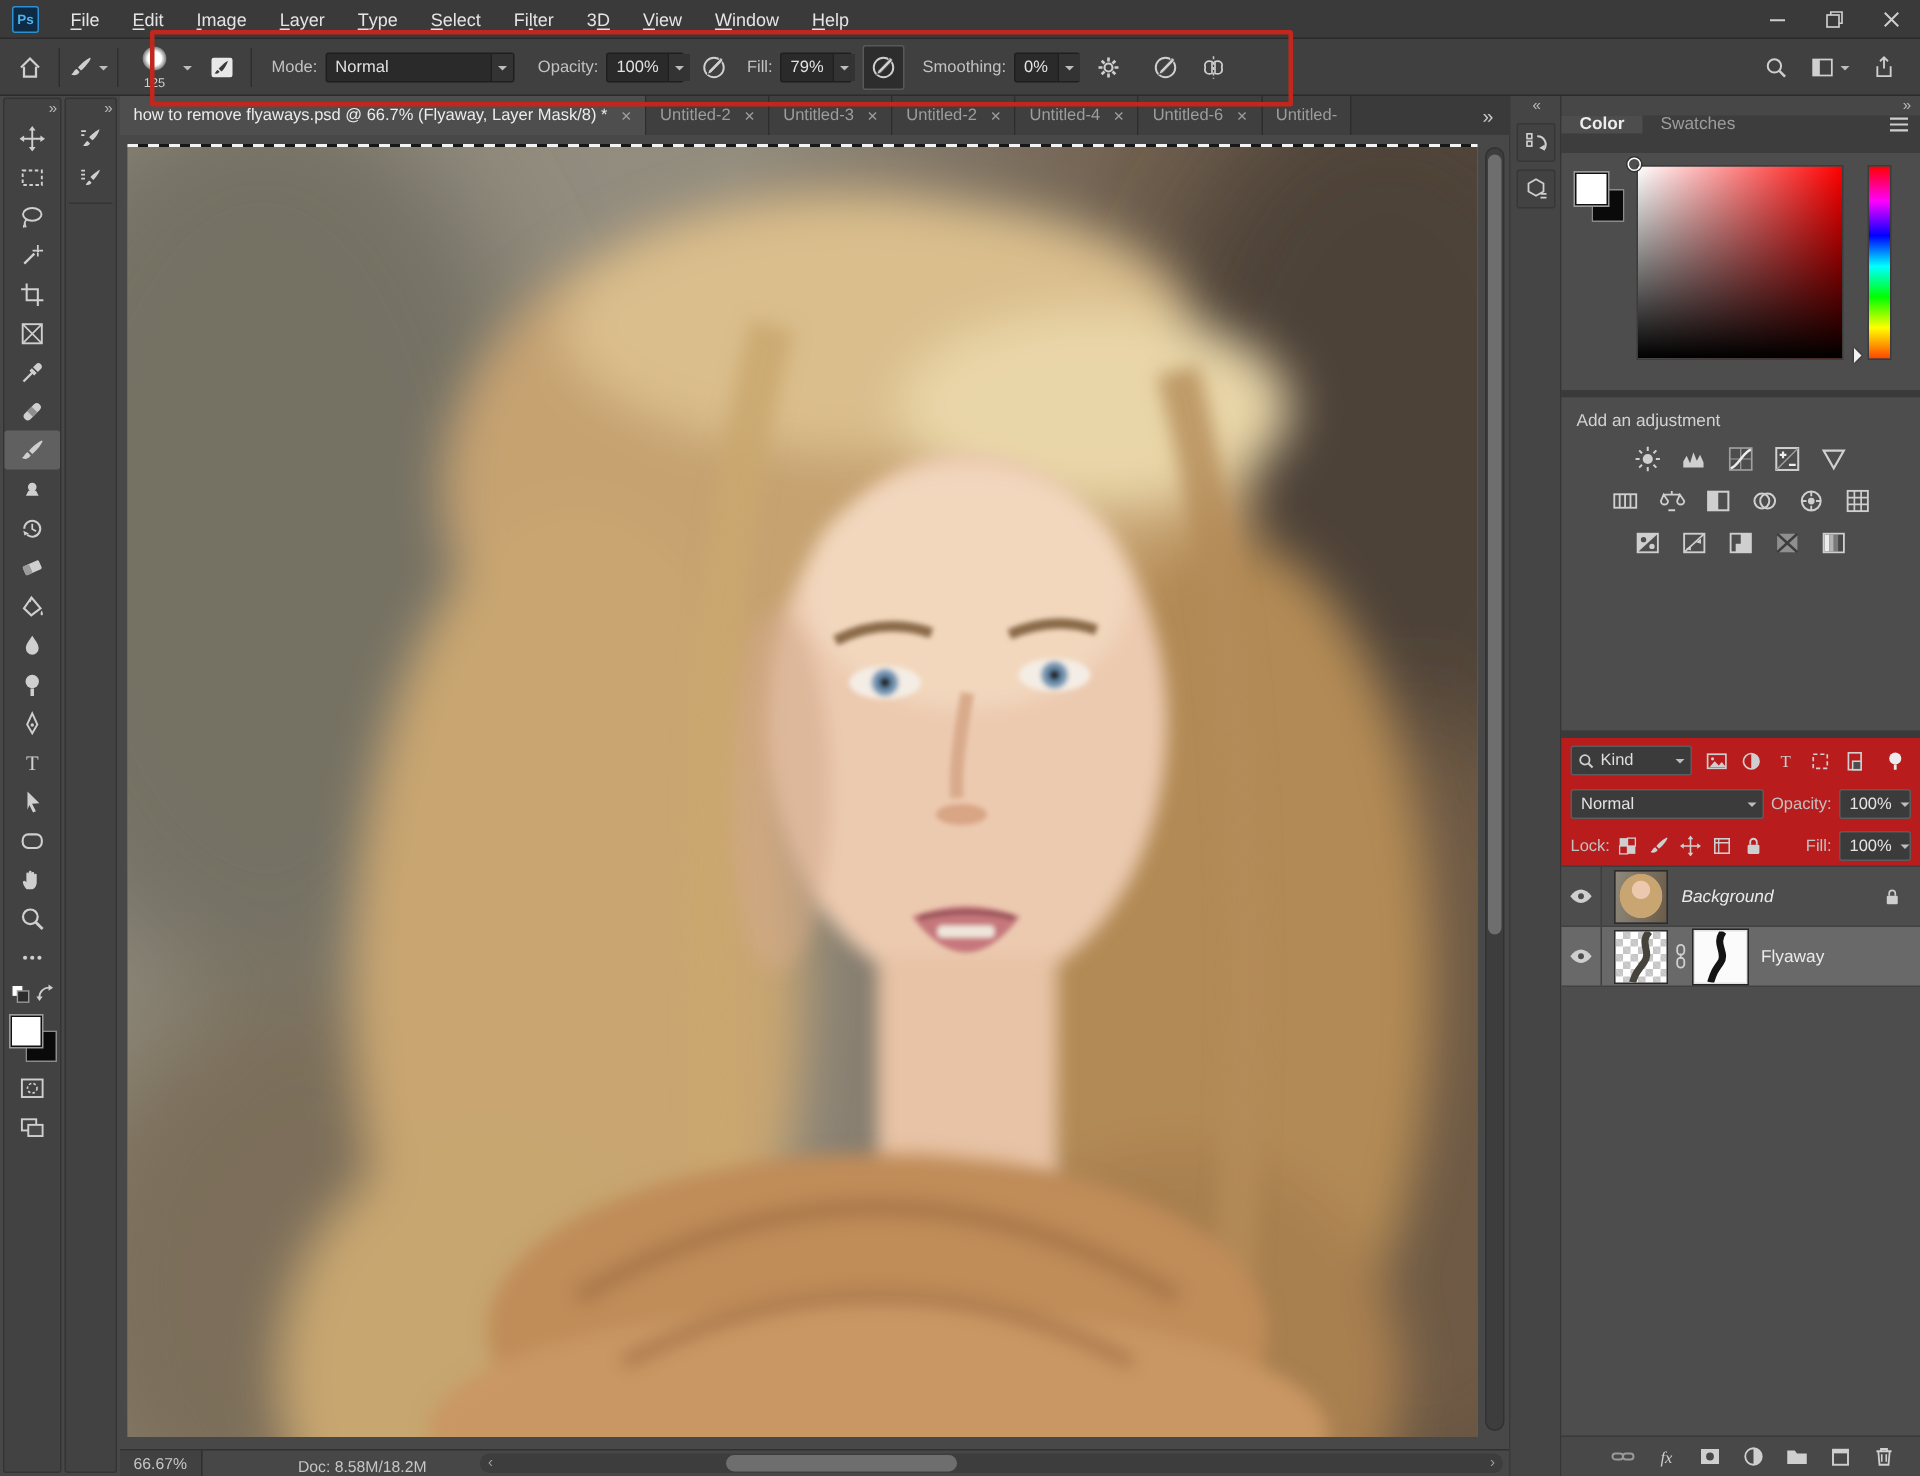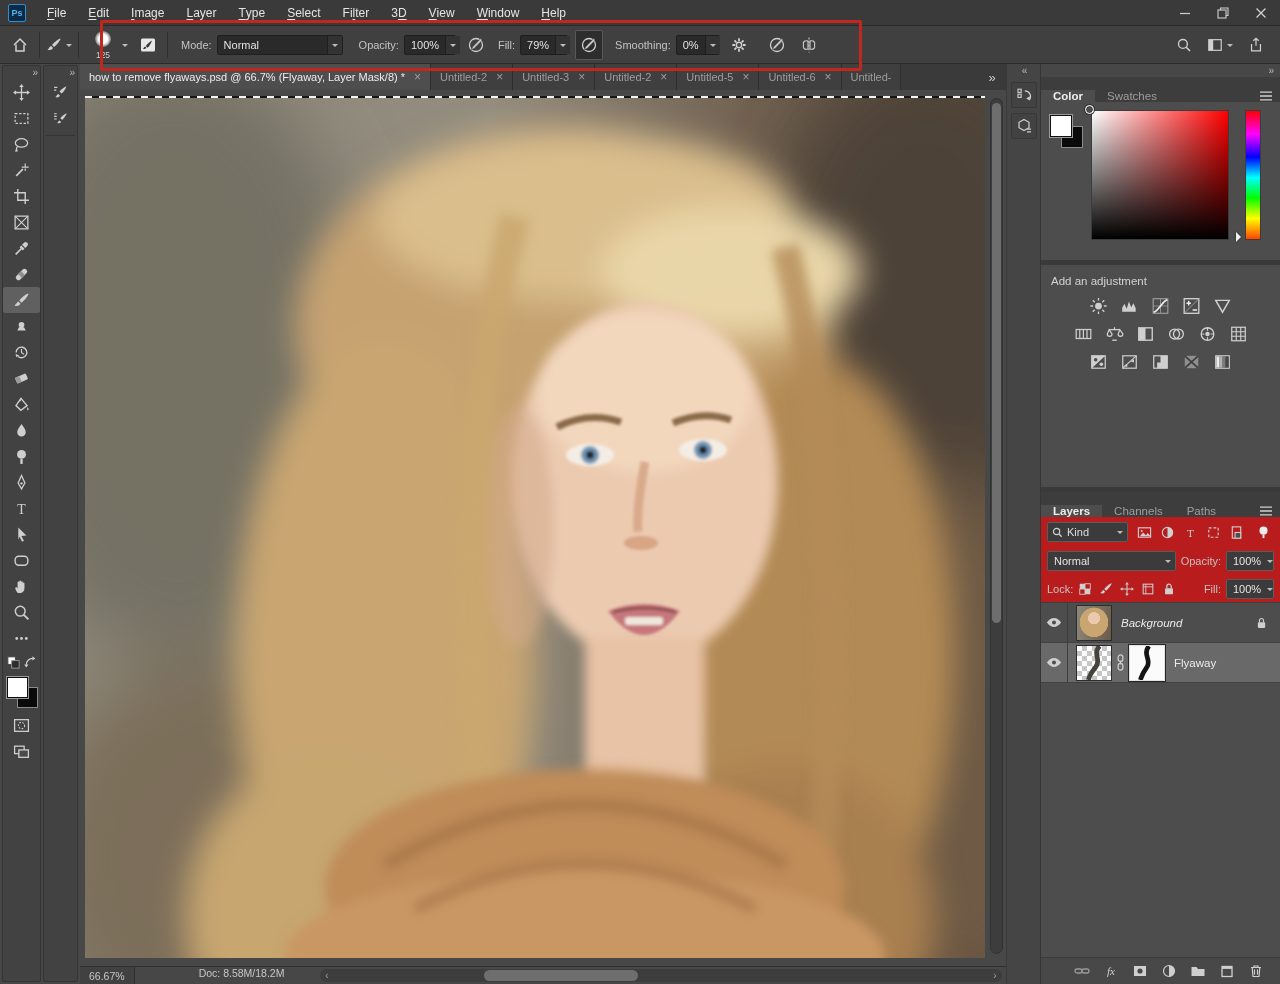--- a/index.html
+++ b/index.html
@@ -64,38 +64,38 @@
   
   .center{position:absolute;left:80px;top:90px;width:926px;bottom:18px;background:#484848}
   .photo{position:absolute;left:5px;top:7px;width:900px;height:861px;overflow:hidden;background:#777}
   .photo svg{width:100%;height:100%;display:block}
   .ants{position:absolute;left:5px;top:6px;width:900px;height:2px;z-index:5;
     background:repeating-linear-gradient(90deg,#f4f4f4 0 7px,#161616 7px 14px)}
   .vscroll{position:absolute;right:3px;top:8px;width:13px;bottom:12px;background:#3d3d3d;border:1px solid #323232;border-radius:7px}
   .vthumb{position:absolute;left:1px;right:1px;top:4px;height:520px;background:#6e6e6e;border-radius:6px}
 
   
-  .statusbar{position:absolute;left:80px;bottom:0;width:926px;height:18px;background:#474747;border-top:1px solid #303030;display:flex;align-items:flex-start;font-size:10.5px;color:#c6c6c6}
+  .statusbar{position:absolute;left:80px;bottom:0;width:926px;height:18px;background:#474747;border-top:1px solid #303030;display:flex;align-items:flex-end;font-size:10.5px;color:#c6c6c6}
   .zoomfield{padding:0 9px;height:100%;display:flex;align-items:center;background:#414141;border-right:1px solid #2f2f2f}
   .docinfo{margin-left:64px;white-space:nowrap}
   .sb-chev{margin-left:52px;color:#cdcdcd;font-size:11px}
   .hscroll{position:absolute;left:240px;right:4px;top:2px;bottom:2px;background:#3d3d3d;border-radius:7px;display:flex;align-items:center}
   .hsarrow{width:14px;text-align:center;color:#9f9f9f;font-size:10px}
   .hsarrow.right{position:absolute;right:0}
   .hthumb{position:absolute;left:164px;width:154px;top:1px;bottom:1px;background:#6e6e6e;border-radius:6px}
 
   
   .middock{position:absolute;left:1006px;top:64px;width:34px;bottom:0;background:#454545;border-left:1px solid #3a3a3a}
   .middock .striphead{letter-spacing:-2px;text-align:center;padding-right:0}
   .dockbtn{width:26px;height:26px;margin:5px auto;display:flex;align-items:center;justify-content:center;background:#424242;border:1px solid #373737;border-radius:2px}
 
   
   .rightcol{position:absolute;left:1040px;top:64px;width:240px;bottom:0;background:#474747;border-left:1px solid #353535;display:flex;flex-direction:column}
   .panelhead{height:13px;text-align:right;padding:1px 8px 0 0;color:#b9b9b9;font-size:10px;letter-spacing:-2px}
-  .ptabs{display:flex;height:25px;background:#3d3d3d;align-items:flex-end}
+  .ptabs{display:flex;height:25px;background:#3d3d3d;align-items:flex-start}
   .ptab{padding:0 12px;display:flex;align-items:center;font-size:11.5px;color:#9d9d9d;white-space:nowrap}
   .ptab.active{background:#4d4d4d;color:#ececec;font-weight:bold}
   .pmenu{margin-left:auto;width:28px;display:flex;align-items:center;justify-content:center}
   .pmenu .icon{width:14px;height:12px}
   .pgap{height:5px;background:#3a3a3a}
   .colorbody{position:relative;height:158px;background:#4d4d4d}
   .cfg{position:absolute;left:8px;top:12px;width:34px;height:36px}
   .cfg .fgsw{width:22px;height:22px}
   .cfg .bgsw{left:12px;top:12px;width:22px;height:22px}
   .satsq{position:absolute;left:50px;top:8px;width:138px;height:130px;border:1px solid #3c3c3c;
@@ -335,21 +335,21 @@
         </div>
         <div class="tab">
           <span class="tab-title">Untitled-3</span>
           <span class="tab-close">×</span>
         </div>
         <div class="tab">
           <span class="tab-title">Untitled-2</span>
           <span class="tab-close">×</span>
         </div>
         <div class="tab">
-          <span class="tab-title">Untitled-5</span>
+          <span class="tab-title">Untitled-4</span>
           <span class="tab-close">×</span>
         </div>
         <div class="tab">
           <span class="tab-title">Untitled-6</span>
           <span class="tab-close">×</span>
         </div>
         <div class="tab">
           <span class="tab-title">Untitled-</span>
         </div>
       </div>
@@ -847,32 +847,20 @@
                 <rect x="5.3" y="3.1" width="2.7" height="9.8" fill="#b3b3b3"></rect>
                 <rect x="8" y="3.1" width="2.7" height="9.8" fill="#7a7a7a"></rect>
                 <rect x="10.7" y="3.1" width="2.7" height="9.8" fill="#474747"></rect>
               </svg>
             </div>
           </div>
         </div>
     </div>
     <div class="pgap"></div>
 
-    <div class="ptabs" id="layers-tabs">
-        <div class="ptab active">Layers</div>
-        <div class="ptab">Channels</div>
-        <div class="ptab">Paths</div>
-        <div class="pmenu">
-          <span class="icon" style="width: 14px; height: 12px;">
-            <svg viewBox="0 0 16 14">
-              <path d="M1 2.5h14M1 7h14M1 11.5h14" stroke="#cfcfcf" stroke-width="1.7" fill="none"></path>
-            </svg>
-          </span>
-        </div>
-      </div>
     <div class="layersbody">
       <div class="lrow lrow1">
         <div class="kindfld">
           <span class="icon">
               <svg viewBox="0 0 12 12">
                 <circle cx="5" cy="5" r="3.4" fill="none" stroke="#cfcfcf" stroke-width="1.3"></circle>
                 <path d="M7.6 7.6l3 3" stroke="#cfcfcf" stroke-width="1.5"></path>
               </svg>
             </span>
           <span>Kind</span>

